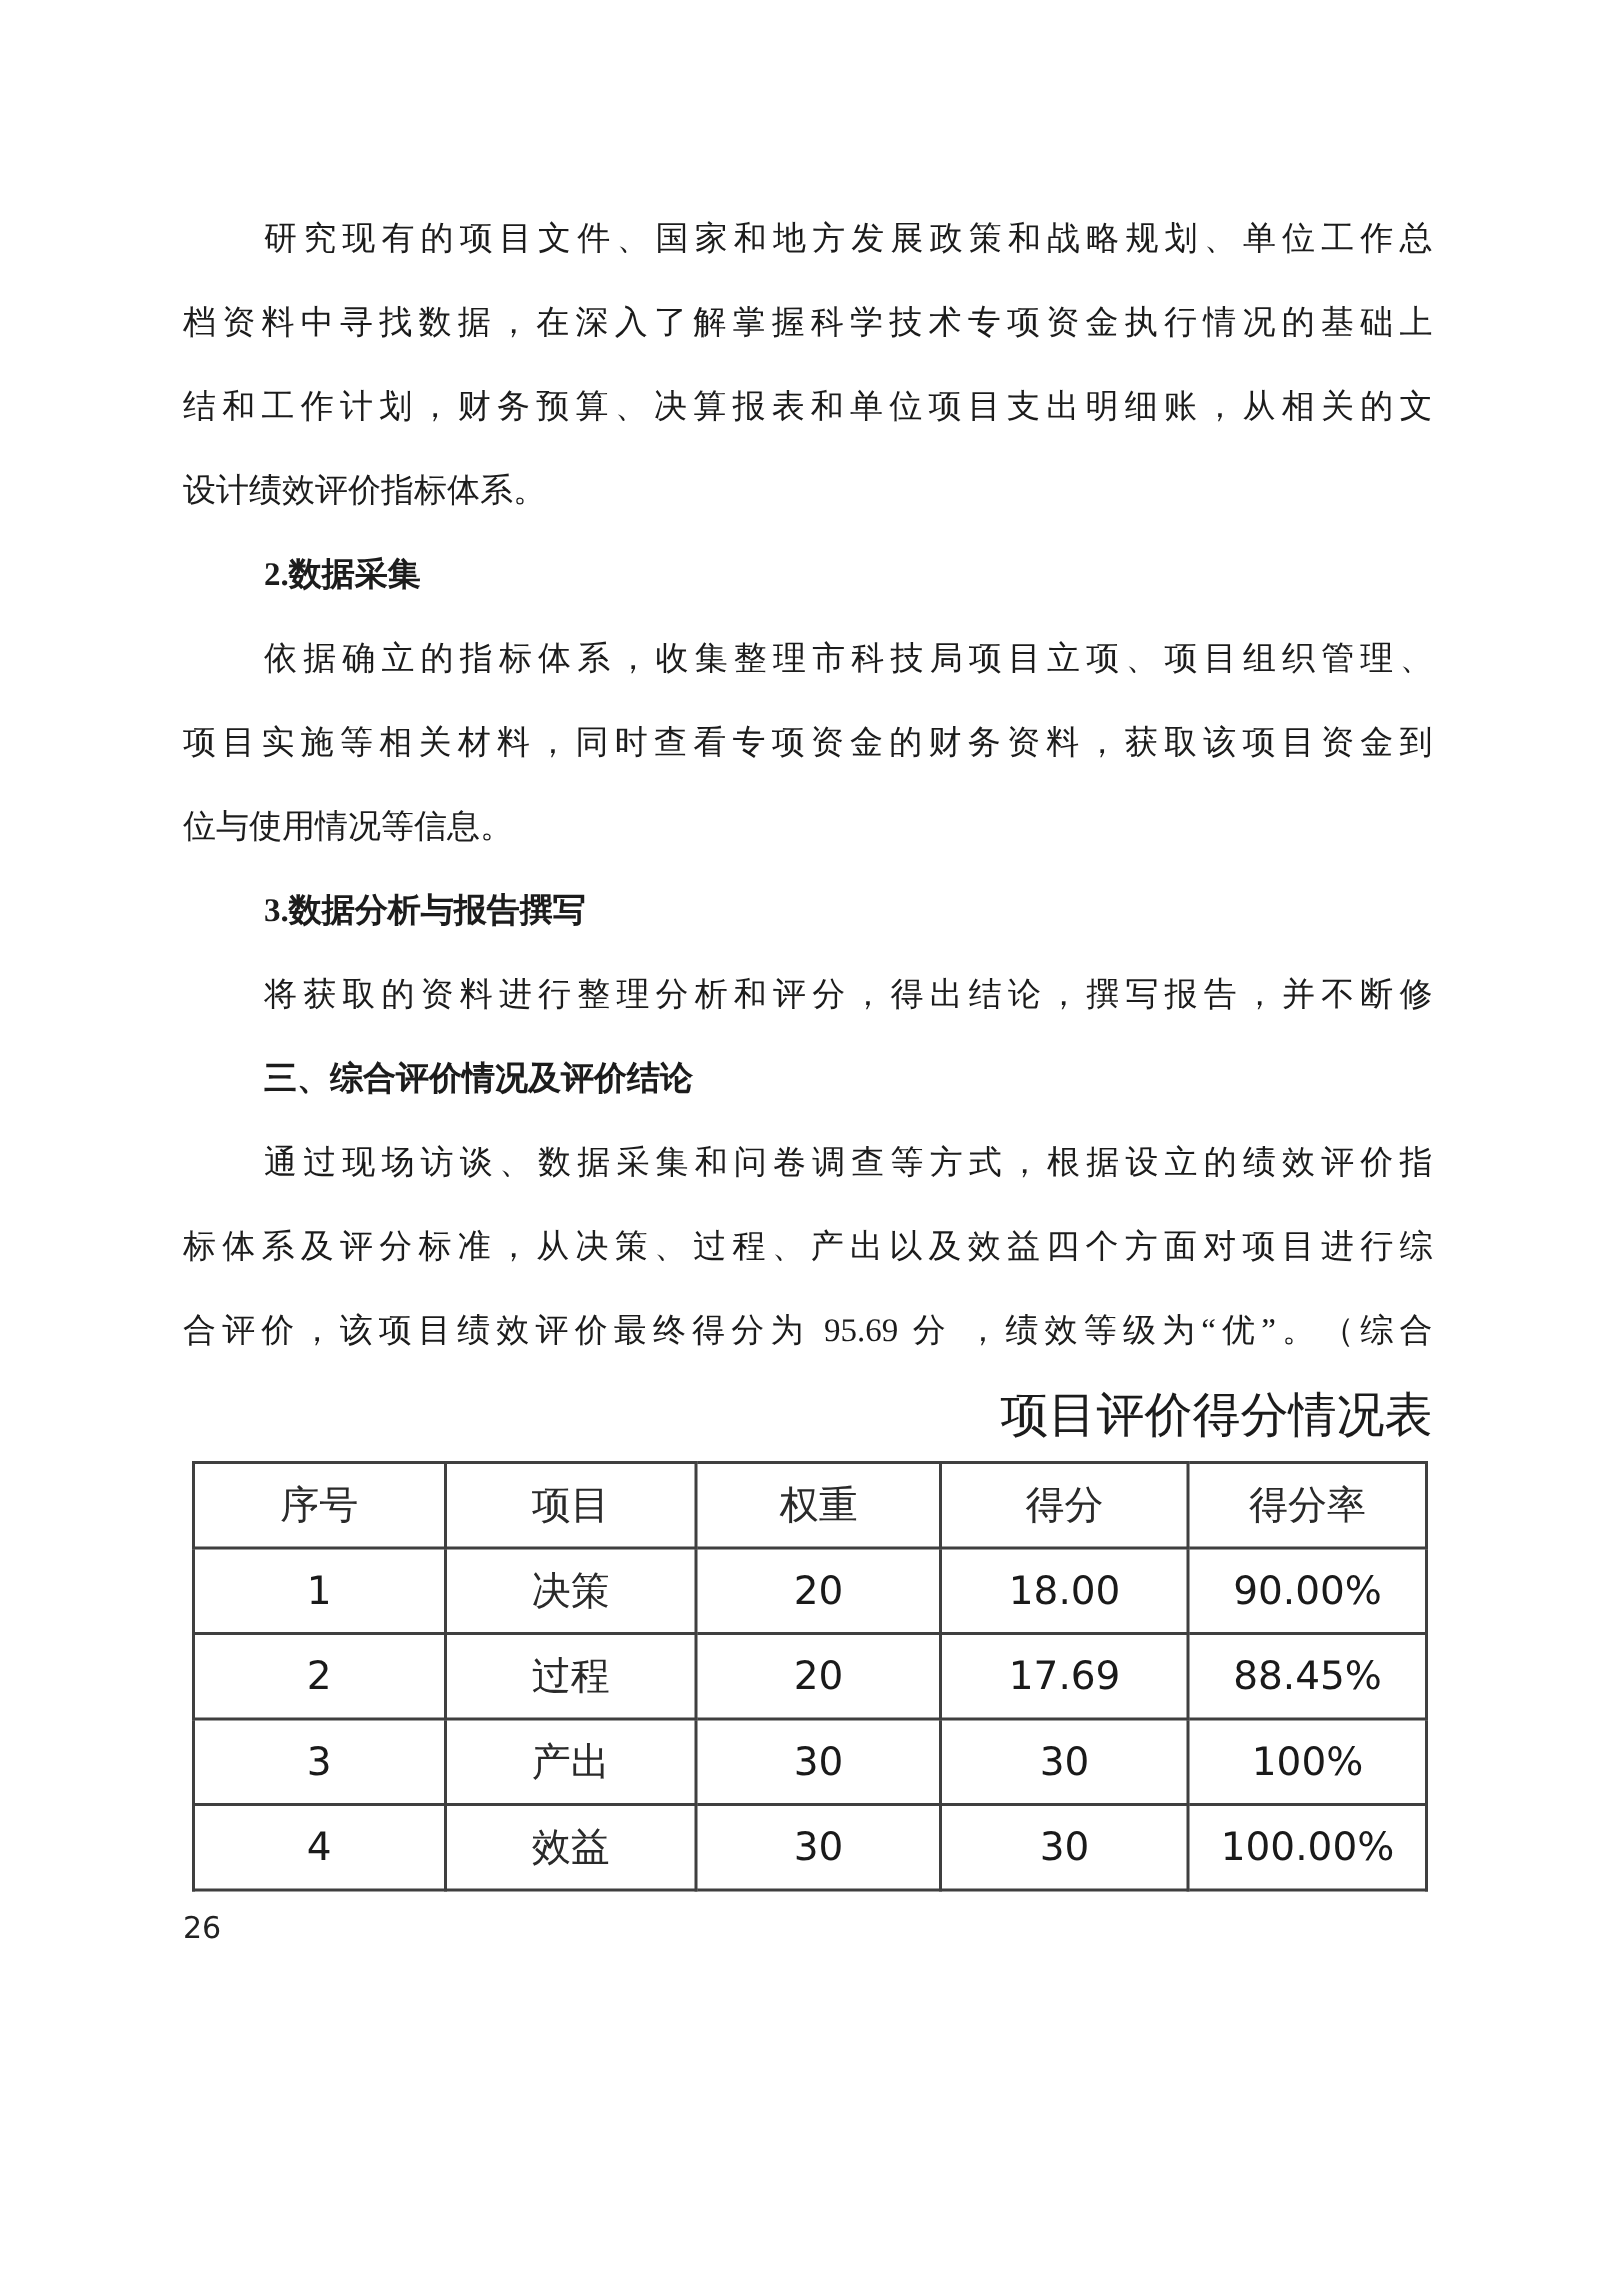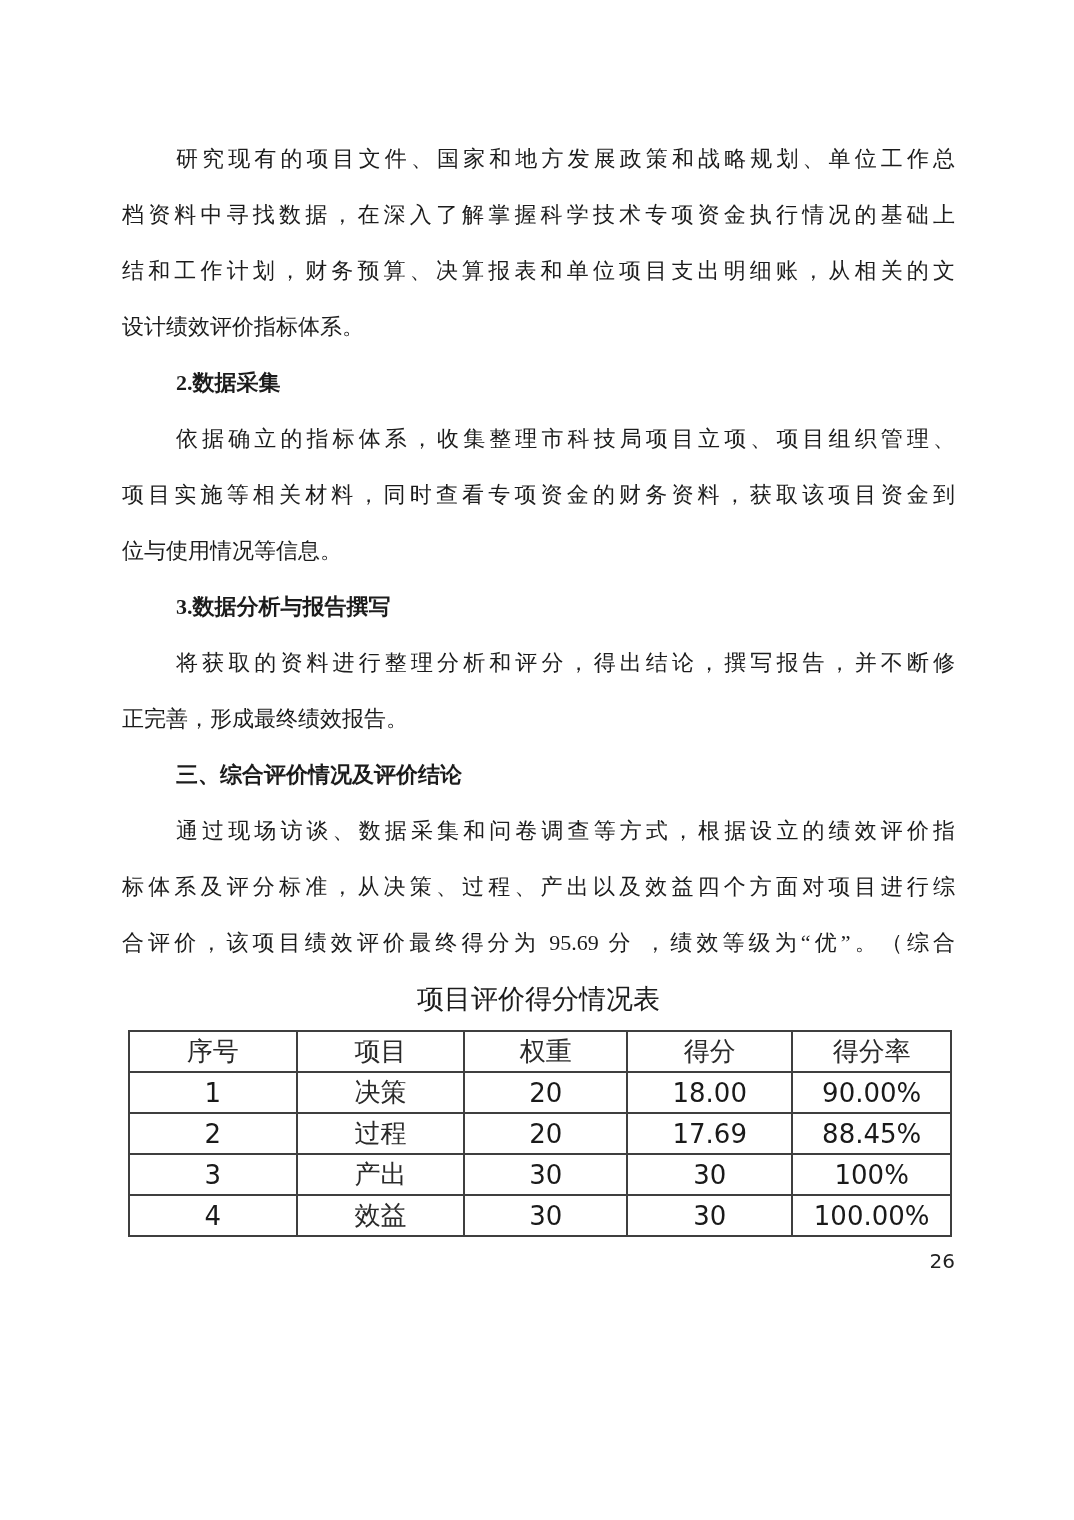--- a/index.html
+++ b/index.html
@@ -32,47 +32,47 @@
   .jfull {
     white-space: normal;
     text-align: justify;
     text-align-last: justify;
   }
   .indent { text-indent: 54px; } 
   .bold { font-weight: bold; }
   .table-title {
     height: 56px;
     line-height: 56px;
-    font-size: 27px;
-    text-align: center;
+    font-size: 32px;
+    text-align: right;
   }
   table.score {
     border-collapse: collapse;
     table-layout: fixed;
     width: 824px;
     margin-left: 6px;
     margin-top: 3px;
   }
   table.score td {
     border: 2px solid #3f3f3f;
-    height: 41px;
+    height: 57px;
     text-align: center;
     vertical-align: middle;
     font-size: 26px;
     padding: 0;
   }
   td.cn { font-family: "Liberation Serif", "DejaVu Serif", serif; color: #2a2a2a; }
   td.num {
     font-family: "DejaVu Sans", "Liberation Sans", sans-serif;
     font-size: 27px;
     color: #1a1a1a;
   }
   .page-number {
     margin-top: 10px;
-    text-align: right;
+    text-align: left;
     font-family: "DejaVu Sans", "Liberation Sans", sans-serif;
     font-size: 20px;
     color: #222;
     height: 28px;
     line-height: 28px;
   }
 </style>
 </head>
 <body>
 
@@ -91,21 +91,20 @@
     <div>
       <div class="tline jfull indent">依据确立的指标体系，收集整理市科技局项目立项、项目组织管理、</div>
       <div class="tline jfull">项目实施等相关材料，同时查看专项资金的财务资料，获取该项目资金到</div>
       <div class="tline">位与使用情况等信息。</div>
     </div>
 
     <div class="tline bold indent">3.数据分析与报告撰写</div>
 
     <div>
       <div class="tline jfull indent">将获取的资料进行整理分析和评分，得出结论，撰写报告，并不断修</div>
-      <div class="tline">正完善，形成最终绩效报告。</div>
     </div>
 
     <div class="tline bold indent">三、综合评价情况及评价结论</div>
 
     <div>
       <div class="tline jfull indent">通过现场访谈、数据采集和问卷调查等方式，根据设立的绩效评价指</div>
       <div class="tline jfull">标体系及评分标准，从决策、过程、产出以及效益四个方面对项目进行综</div>
       <div class="tline jfull">合评价，该项目绩效评价最终得分为 95.69 分 ，绩效等级为“优”。（综合</div>
     </div>
 

